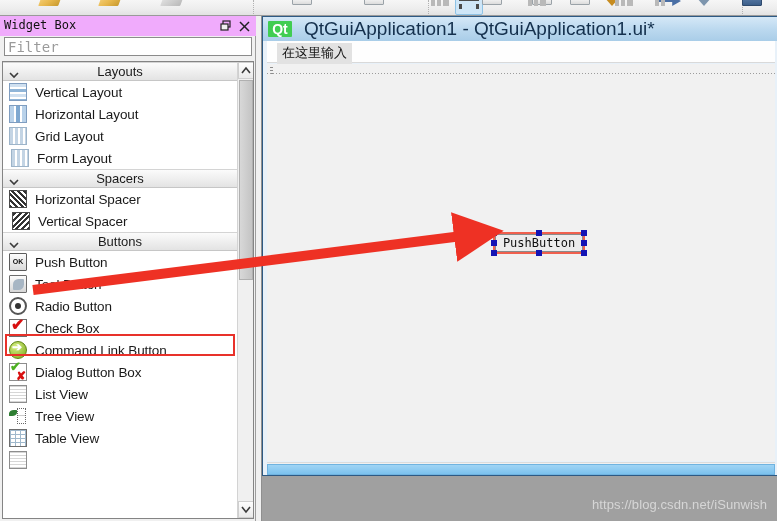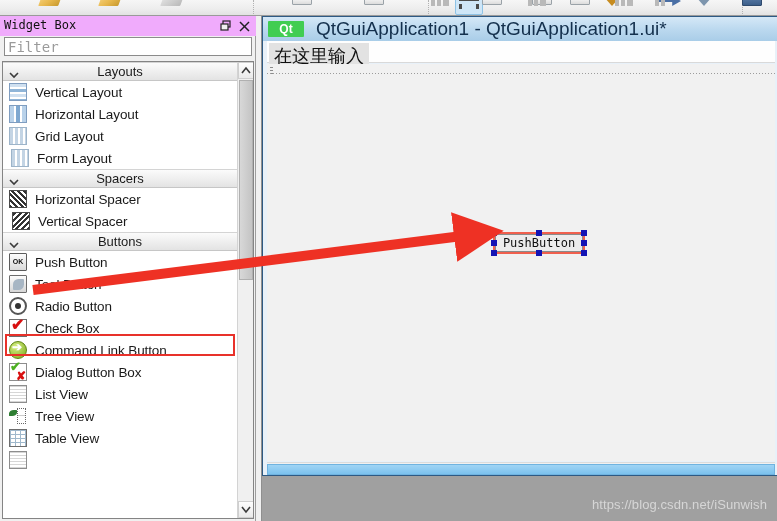--- a/index.html
+++ b/index.html
@@ -283,40 +283,40 @@
     background: #e8f1f9;
     border: 1px solid #2e5a84;
     border-right: 0;
   }
   .designer-titlebar {
     position: absolute; left: 0; top: 0; right: 0; height: 24px;
     background: linear-gradient(to bottom,#d5e8f7 0%, #bcd9ef 50%, #a9cde8 100%);
     display:flex; align-items:center; padding-left:5px;
   }
   .qt-logo {
-    width: 36px; height: 16px;
+    width: 24px; height: 16px;
     background: #41cd52;
-    color:#fff; font-size:12px; font-weight:bold;
+    color:#fff; font-size:14px; font-weight:bold;
     display:flex; align-items:center; justify-content:center;
     font-family:"Liberation Sans",sans-serif;
     border-radius:1px;
   }
   .designer-title {
     margin-left:12px; font-size:19px; color:#14304d;
     font-family:"Liberation Sans",sans-serif;
   }
   .menu-strip {
     position:absolute; left:4px; top:24px; right:2px; height:22px;
     background:#fefefe; border-bottom:1px solid #d9d9d9;
   }
   .menu-placeholder {
-    position:absolute; left:2px; top:2px;
+    position:absolute; left:10px; top:2px;
     background:#e2e2e2;
     padding: 1px 5px 2px 5px;
-    font-size:18px; color:#101010;
+    font-size:13px; color:#101010;
     font-family:"DejaVu Sans", sans-serif;
     cursor:text;
   }
   .canvas-outer {
     position:absolute; left:4px; top:47px; right:2px; bottom:14px;
     background:#fff; border:0;
     overflow:hidden;
   }
   .canvas-form {
     position:absolute; left:0; top:0; right:0; bottom:0;

